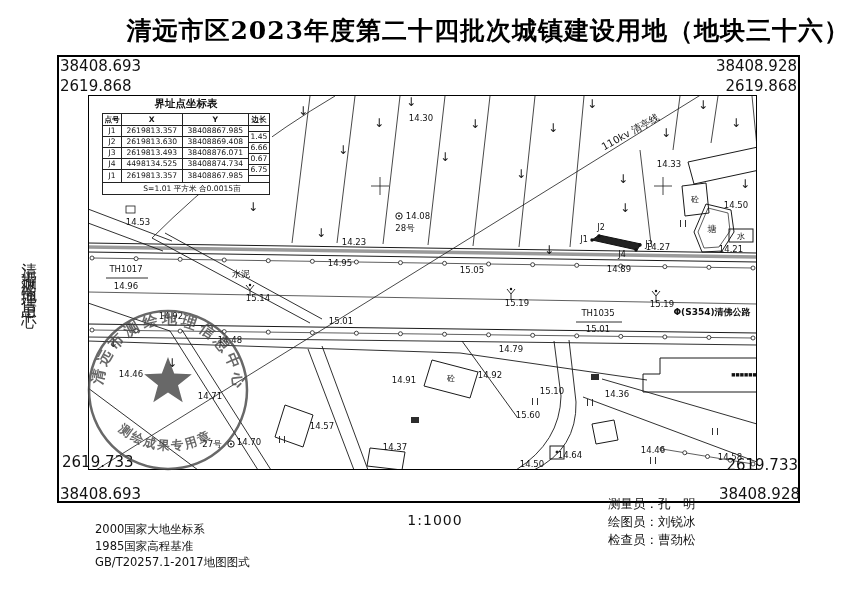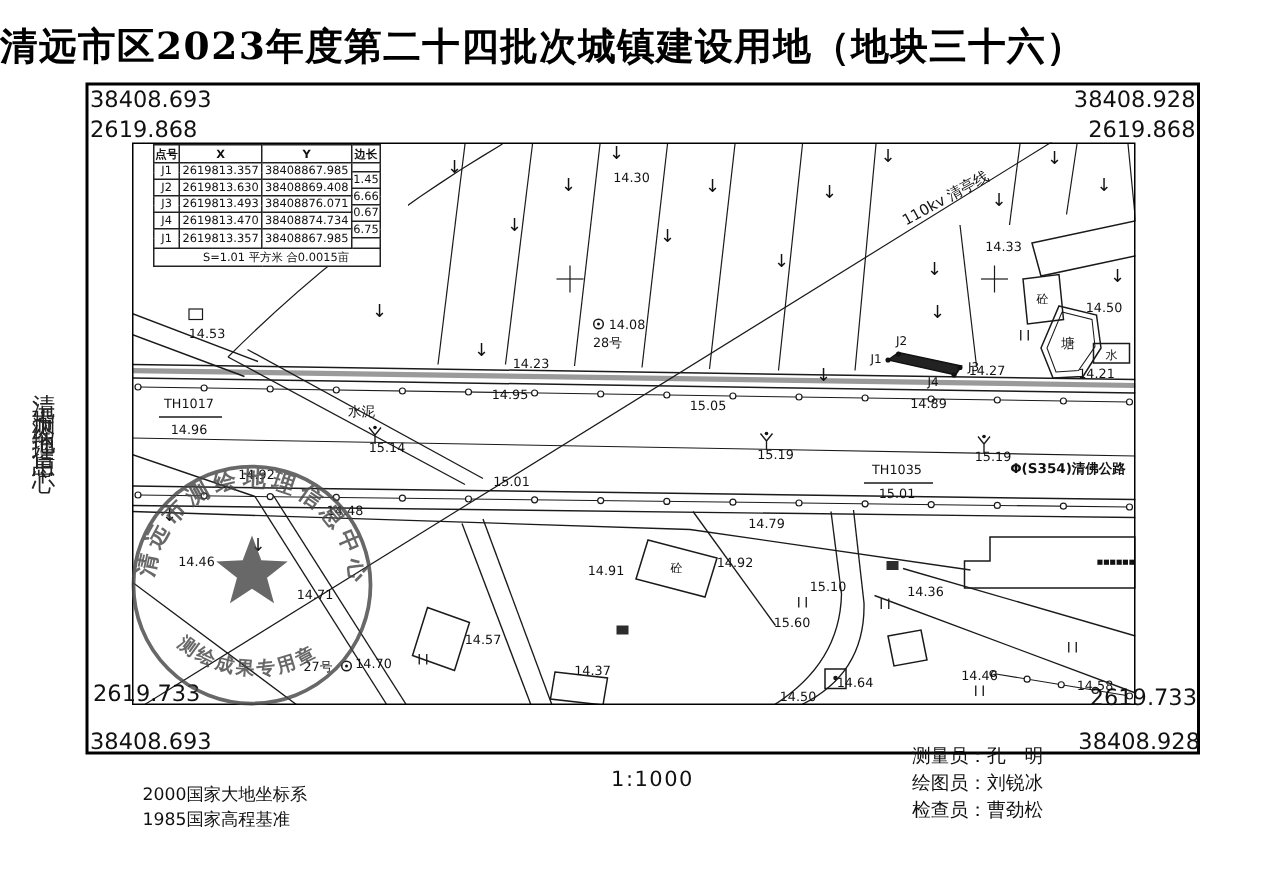--- a/index.html
+++ b/index.html
@@ -1,30 +1,30 @@
 <!DOCTYPE html>
 <html><head>
 <meta charset="utf-8">
 <style>
   html,body{margin:0;padding:0;background:#e8e8e8;}
   #sheet{position:relative;width:850px;height:594px;background:#ffffff;overflow:hidden;
          font-family:"DejaVu Sans",sans-serif;color:#111;}
   .abs{position:absolute;}
-  #page-title{left:0;top:14px;width:850px;text-align:left;font-family:"DejaVu Serif",serif;
+  #page-title{left:0;top:14px;width:850px;text-align:right;font-family:"DejaVu Serif",serif;
               font-weight:700;font-size:25px;letter-spacing:1px;color:#000;}
   .frame{position:absolute;box-sizing:border-box;background:transparent;}
   #outer-frame{left:57px;top:55px;width:743px;height:448px;border:2.5px solid #000;}
   #inner-frame{left:88px;top:95px;width:669px;height:375px;border:1.7px solid #000;}
   .corner{font-size:15px;color:#111;white-space:nowrap;}
   #side-label{left:18px;top:250px;height:230px;writing-mode:vertical-rl;text-orientation:upright;
               font-size:15.5px;letter-spacing:5px;color:#222;}
   
   #coord-box{left:100px;top:96px;width:172px;background:#fff;}
   #coord-title{text-align:center;font-weight:700;font-size:10.5px;padding:1px 0 2px 0;}
-  #coord-table{border-collapse:collapse;width:152px;margin-left:2px;background:#fff;border-radius:20px;}
+  #coord-table{border-collapse:collapse;width:168px;margin-left:2px;background:#fff;border-radius:20px;}
   #coord-table th,#coord-table td{border:0.9px solid #222;font-size:7.6px;text-align:center;
       padding:0;line-height:5.4px;height:5.4px;font-family:"DejaVu Sans",sans-serif;white-space:nowrap;}
   #coord-table th{height:11px;line-height:11px;font-weight:700;}
   #coord-table td.full{line-height:10px;}
   #coord-table td.foot{height:11px;line-height:11px;padding-left:12px;}
   
   .note-line{font-size:11.5px;line-height:16.5px;color:#111;}
   #scale-label{font-size:14px;letter-spacing:1px;}
   .credit-row{font-size:12.5px;line-height:18px;white-space:nowrap;}
   .credit-role{display:inline-block;}
@@ -267,20 +267,21 @@
   <span class="abs corner" style="left:60px;top:57px">38408.693</span>
   <span class="abs corner" style="left:60px;top:77px">2619.868</span>
   <span class="abs corner" style="right:53px;top:57px">38408.928</span>
   <span class="abs corner" style="right:53px;top:77px">2619.868</span>
   <span class="abs corner" style="left:62px;top:453px">2619.733</span>
   <span class="abs corner" style="left:60px;top:485px">38408.693</span>
   <span class="abs corner" style="right:52px;top:456px">2619.733</span>
   <span class="abs corner" style="right:50px;top:485px">38408.928</span>
 
   <div id="coord-box" class="abs">
+    <div id="coord-title">界址点坐标表</div>
     <table id="coord-table">
       <tbody id="coord-body">
           <tr>
             <th>点号</th>
             <th>X</th>
             <th>Y</th>
             <th>边长</th>
           </tr>
           <tr>
             <td class="full" rowspan="2">J1</td>
@@ -302,21 +303,21 @@
           <tr>
             <td class="full" rowspan="2">J3</td>
             <td class="full" rowspan="2">2619813.493</td>
             <td class="full" rowspan="2">38408876.071</td>
           </tr>
           <tr>
             <td class="full" rowspan="2">0.67</td>
           </tr>
           <tr>
             <td class="full" rowspan="2">J4</td>
-            <td class="full" rowspan="2">2619813.470</td>
+            <td class="full" rowspan="2">4498134.525</td>
             <td class="full" rowspan="2">38408874.734</td>
           </tr>
           <tr>
             <td class="full" rowspan="2">6.75</td>
           </tr>
           <tr>
             <td class="full" rowspan="2">J1</td>
             <td class="full" rowspan="2">2619813.357</td>
             <td class="full" rowspan="2">38408867.985</td>
           </tr>
@@ -343,20 +344,21 @@
     <text font-size="12.5" font-weight="700" fill="#474747" letter-spacing="2">
       <textPath href="#bannerPath" startOffset="3">测绘成果专用章</textPath>
     </text>
   </svg>
 
   <div id="side-label" class="abs">清远市测绘地理信息中心</div>
 
   <div class="abs" style="left:95px;top:521px">
     <div class="note-line">2000国家大地坐标系</div>
     <div class="note-line">1985国家高程基准</div>
+    <div class="note-line">GB/T20257.1-2017地图图式</div>
   </div>
   <div id="scale-label" class="abs" style="left:380px;top:512px;width:110px;text-align:center">1:1000</div>
   <div class="abs" style="left:608px;top:495px">
     <div class="credit-row"><span class="credit-role">测量员：</span><span>孔　明</span></div>
     <div class="credit-row"><span class="credit-role">绘图员：</span><span>刘锐冰</span></div>
     <div class="credit-row"><span class="credit-role">检查员：</span><span>曹劲松</span></div>
   </div>
 
 </div>
 

